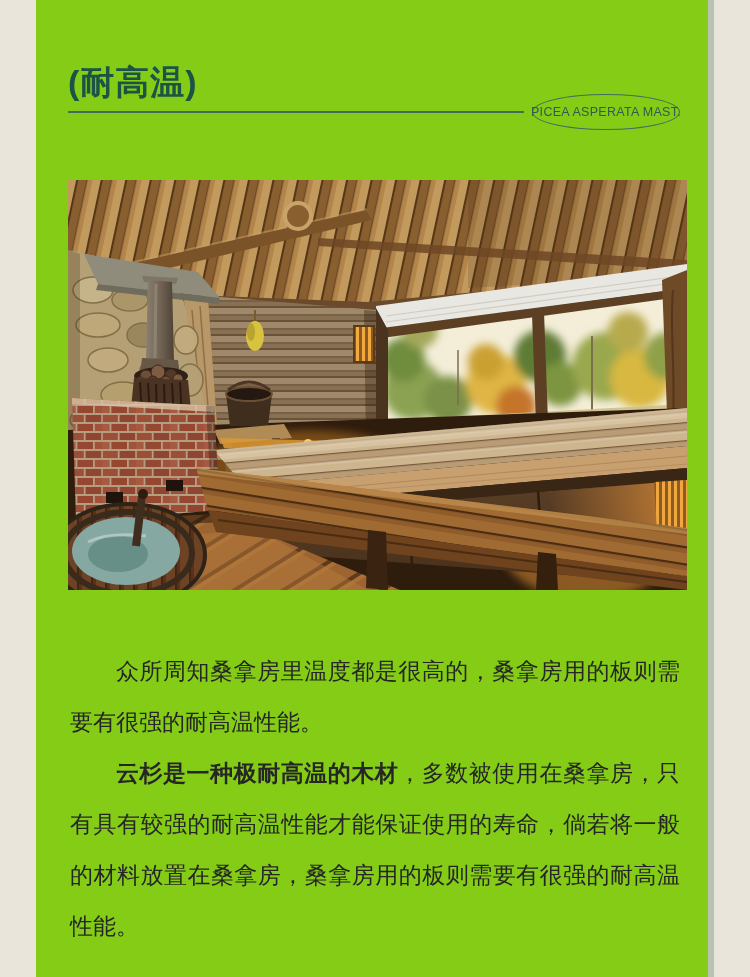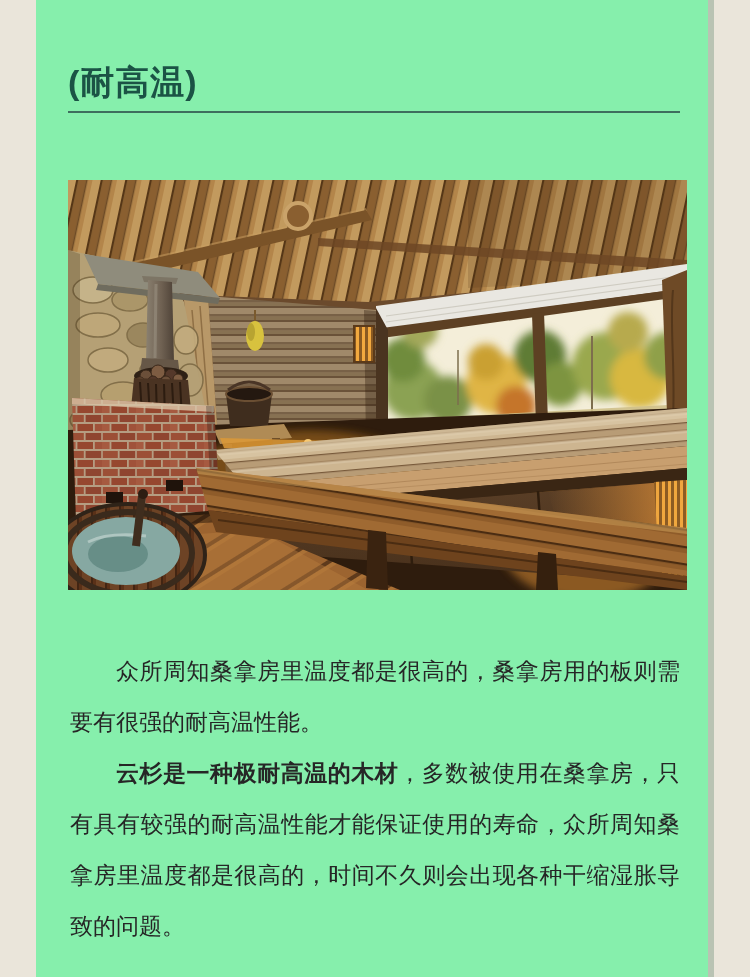--- a/index.html
+++ b/index.html
@@ -3,21 +3,21 @@
 <meta charset="utf-8">
 <style>
   html,body{margin:0;padding:0;}
   body{
     width:750px;height:977px;position:relative;overflow:hidden;
     background:#eae5da;
     font-family:"Liberation Sans",sans-serif;
   }
   .card{
     position:absolute;left:36px;top:0;width:672px;height:977px;
-    background:#86efac;border-right:6px solid #b9c3b3;box-sizing:content-box;
+    background:#84cc16;border-right:6px solid #b9c3b3;box-sizing:content-box;
   }
   header{position:relative;height:180px;}
   .page-title{
     position:absolute;left:32px;top:60px;margin:0;
     font-size:34px;font-weight:700;color:#1b5345;letter-spacing:1px;
   }
   .rule-row{
     position:absolute;left:32px;right:28px;top:94px;height:36px;
     display:flex;align-items:center;
   }
@@ -42,20 +42,23 @@
 </style>
 </head>
 <body>
 
 <div class="card">
 
   <header>
     <h1 class="page-title">(耐高温)</h1>
     <div class="rule-row">
       <div class="rule"></div>
+      <div class="latin-badge">
+        <span>PICEA ASPERATA MAST.</span>
+      </div>
     </div>
   </header>
 
   <figure class="photo" role="img" aria-label="木屋桑拿房内景：原木杆吊顶、石砌烟囱与火炉、红砖墙、盛水木桶和木质长凳平台，窗外是秋天的树林">
     <svg viewBox="0 0 619 410" xmlns="http://www.w3.org/2000/svg">
       <defs>
         <pattern id="ceil" width="24" height="24" patternUnits="userSpaceOnUse" patternTransform="rotate(12)">
           <rect width="24" height="24" fill="#a87d43"></rect>
           <rect x="0" width="8" height="24" fill="#c29a5e"></rect>
           <rect x="8" width="2.5" height="24" fill="#553617"></rect>
@@ -291,16 +294,16 @@
         <ellipse cx="50" cy="374" rx="30" ry="18" fill="#5f8781" opacity=".8"></ellipse>
         <path d="M20,362 Q40,352 78,356" stroke="#d8e4df" stroke-width="3" fill="none" opacity=".5"></path>
         <line x1="74" y1="316" x2="68" y2="366" stroke="#3f2d1e" stroke-width="8"></line>
         <circle cx="75" cy="314" r="5" fill="#2c1d12"></circle>
       </g>
     </svg>
   </figure>
 
   <main>
     <p>众所周知桑拿房里温度都是很高的，桑拿房用的板则需要有很强的耐高温性能。</p>
-    <p><b>云杉是一种极耐高温的木材</b><span>，多数被使用在桑拿房，只有具有较强的耐高温性能才能保证使用的寿命，众所周知桑拿房里温度都是很高的，时间不久则会出现各种干缩湿胀导致的问题。</span></p>
+    <p><b>云杉是一种极耐高温的木材</b><span>，多数被使用在桑拿房，只有具有较强的耐高温性能才能保证使用的寿命，倘若将一般的材料放置在桑拿房，桑拿房用的板则需要有很强的耐高温性能。</span></p>
   </main>
 
 </div>
 
 </body></html>

